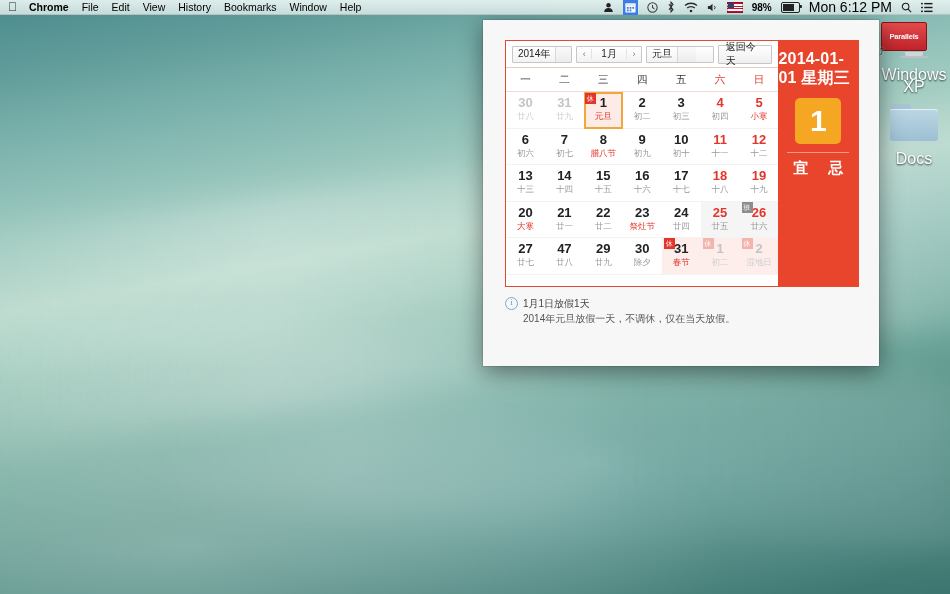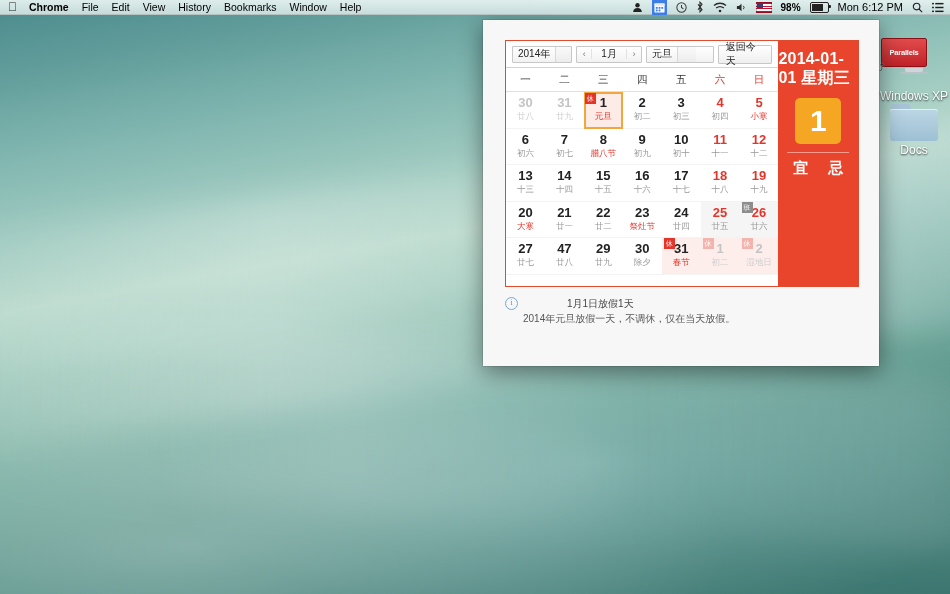--- a/index.html
+++ b/index.html
@@ -65,30 +65,30 @@
   }
   .mb-left { display: flex; align-items: center; padding-left: 8px; }
   .mb-apple {
     font-size: 12px; line-height: 1; margin-right: 12px;
     color: #1a1a1a;
   }
   .mb-item { margin-right: 13px; white-space: nowrap; }
   .mb-item.bold { font-weight: bold; }
   .mb-right {
     margin-left: auto; display: flex; align-items: center;
-    padding-right: 6px; gap: 9px;
+    padding-right: 17px; gap: 9px;
   }
   .mb-icon { display: inline-flex; align-items: center; justify-content: center; line-height: 1; }
   .mb-cal-hl {
     background: #3d7de8; color: #fff;
     padding: 0 2px; height: 15px; display: inline-flex;
     align-items: center; justify-content: center;
     position: relative; top: 0;
   }
-  .mb-time { font-size: 11px; white-space: nowrap; }
+  .mb-time { font-size: 14px; white-space: nowrap; }
   .mb-pct { font-size: 10px; font-weight: bold; }
 
   .flag {
     width: 14px; height: 9px;
     background: linear-gradient(to bottom, #c8102e 0 14%, #fff 14% 28%, #c8102e 28% 42%, #fff 42% 56%, #c8102e 56% 70%, #fff 70% 85%, #c8102e 85% 100%);
     position: relative; border: 0.5px solid rgba(0,0,0,0.25);
   }
   .flag::before {
     content: ""; position: absolute; left: 0; top: 0;
     width: 6px; height: 5px; background: #3c3b6e;
@@ -107,30 +107,30 @@
   }
 
   
   .desk-icon {
     position: absolute;
     width: 72px;
     text-align: center;
     z-index: 10;
   }
   .desk-icon .label {
-    margin-top: 2px;
-    font-size: 12px; color: #fff;
+    margin-top: 11px;
+    font-size: 16px; color: #fff;
     text-shadow: 0 1px 2px rgba(0,0,0,0.75);
     line-height: 12px;
   }
   #icon-winxp { left: 878px; top: 22px; }
   #icon-docs  { left: 878px; top: 104px; }
 
   .parallels-monitor {
-    width: 66px; height: 36px; margin: 16px auto;
+    width: 66px; height: 36px; margin: 0 auto;
     position: relative;
   }
   .parallels-monitor .screen {
     width: 46px; height: 29px;
     background: linear-gradient(to bottom, #e24b4b, #c0232a);
     border: 1px solid #8d1016; border-radius: 2px;
     box-sizing: border-box;
     display: flex; align-items: center; justify-content: center;
     color: #fff; font-size: 7.5px; font-weight: bold;
     letter-spacing: -0.2px;
@@ -332,21 +332,21 @@
     font-size: 10px; color: #555;
   }
   .note .iicon {
     width: 11px; height: 11px; border-radius: 50%;
     border: 1px solid #7aa7d4; color: #5c8fc4;
     font-size: 8px; line-height: 10px; text-align: center;
     flex: none; margin-top: 1px;
     font-family: "Liberation Serif", serif;
   }
   .note .lines { line-height: 15px; }
-  .note .l1 { color: #444; margin-left: 44px; }
+  .note .l1 { color: #444; }
   .note .l2 { color: #555; }
 </style>
 </head>
 <body>
 
 <div id="desktop">
 
   <div id="menubar">
     <div class="mb-left">
       <span class="mb-apple"></span>

